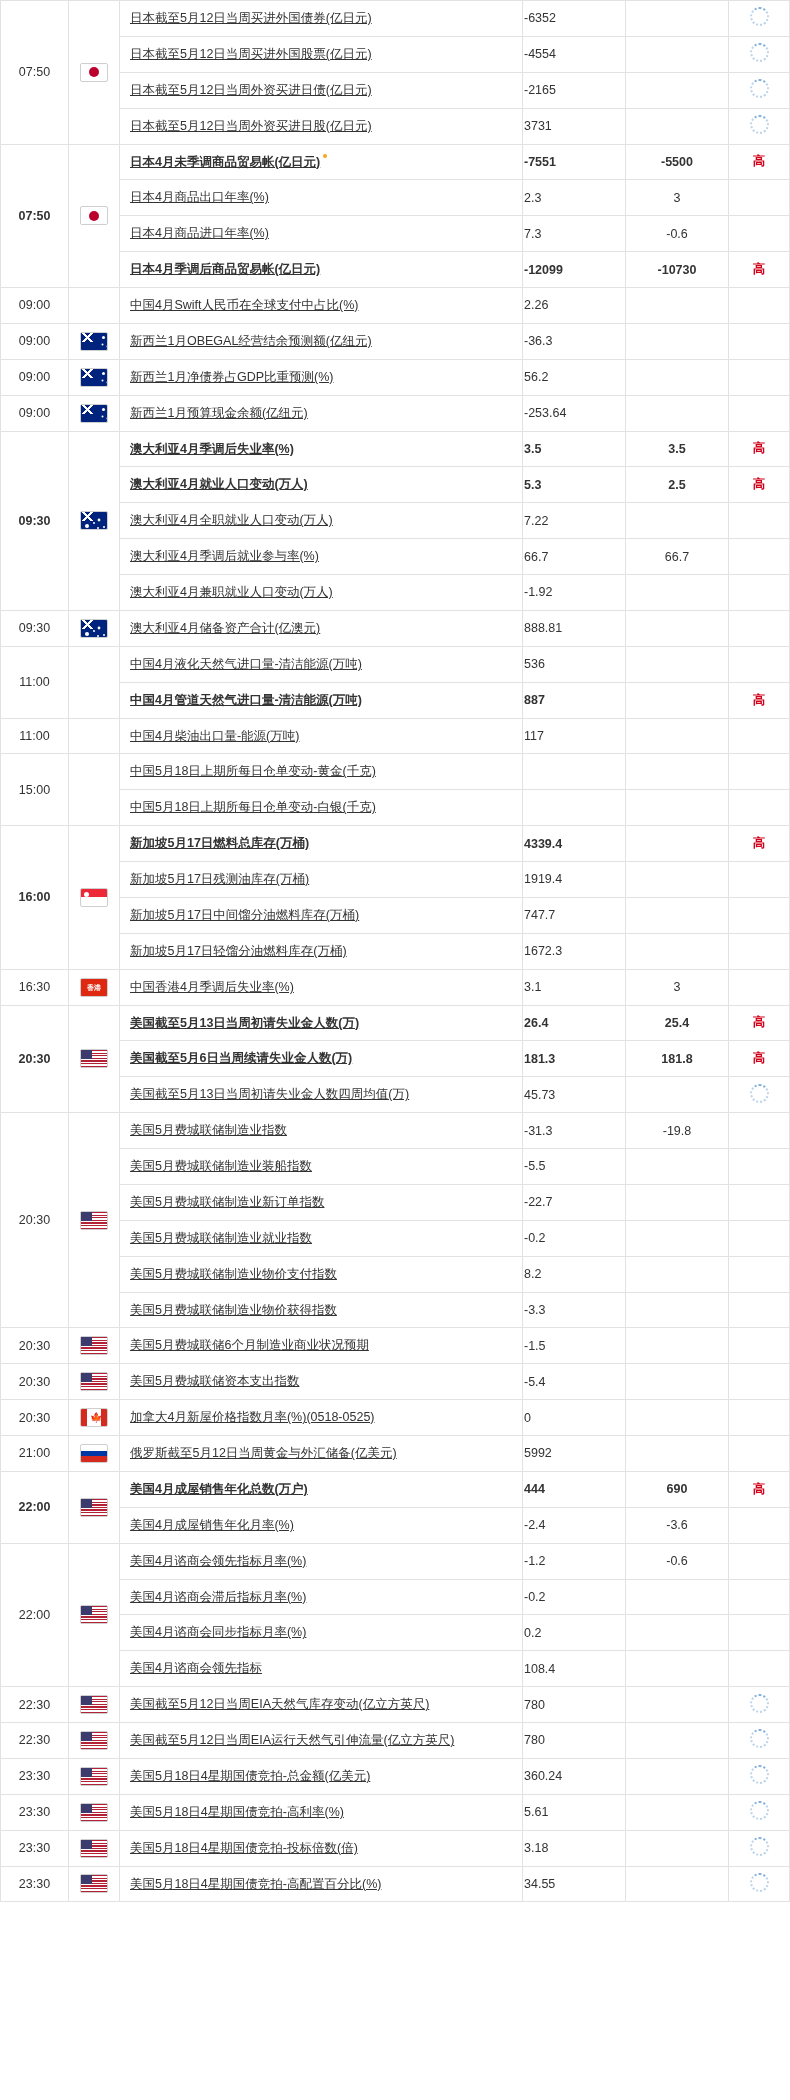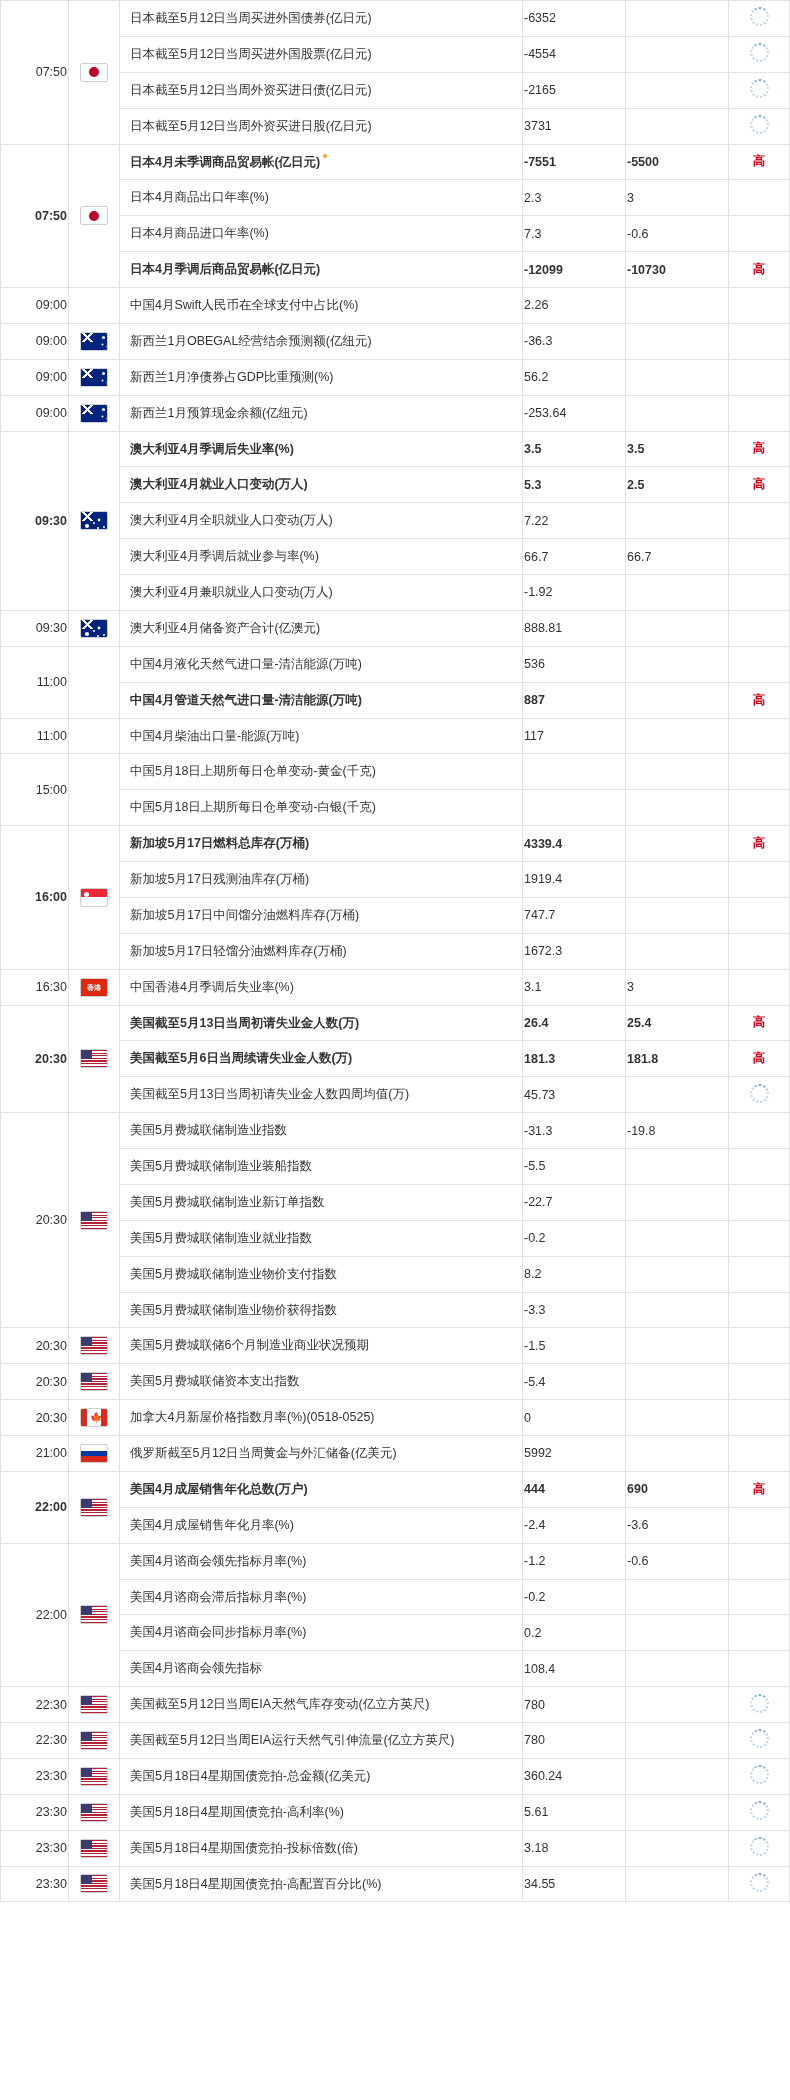--- a/index.html
+++ b/index.html
@@ -1,23 +1,23 @@
 <!DOCTYPE html>
 <html><head>
 <meta charset="utf-8">
 <style>
   html,body{margin:0;padding:0;background:#ffffff;}
   body{font-family:"Liberation Sans","DejaVu Sans",sans-serif;width:790px;}
   #cal{width:790px;border-collapse:collapse;table-layout:fixed;}
   #cal td{border:1px solid #e2e2e2;font-size:12.5px;color:#333;vertical-align:middle;}
-  td.time{width:65px;text-align:right;color:#222;font-size:12.5px;}
+  td.time{width:65px;text-align:center;color:#222;font-size:12.5px;}
   td.flag{width:48px;text-align:center;}
-  td.evt{padding:9px 10px;line-height:1.35;}
+  td.evt{padding:9px 10px;line-height:1.35;text-decoration:underline;}
   td.val{width:100px;}
-  td.prev{width:100px;text-align:left;}
+  td.prev{width:100px;text-align:center;}
   td.imp{width:58px;text-align:center;}
   tr.hi td{color:#d0021b;font-weight:bold;}
   tr.hi td.evt{color:#d0021b;font-weight:bold;}
   .imp-high{color:#d0021b;font-weight:bold;font-size:12.5px;}
   
   .fl{display:inline-block;width:26px;height:17px;border:1px solid #cfcfcf;position:relative;overflow:hidden;vertical-align:middle;border-radius:2px;}
   .fl-jp{background:#fff;}
   .fl-jp::after{content:"";position:absolute;left:50%;top:50%;width:10px;height:10px;background:#bc002d;border-radius:50%;transform:translate(-50%,-50%);}
   .fl-nz{background:#00247d;}
   .fl-nz::before{content:"";position:absolute;left:0;top:0;width:13px;height:9px;background:

